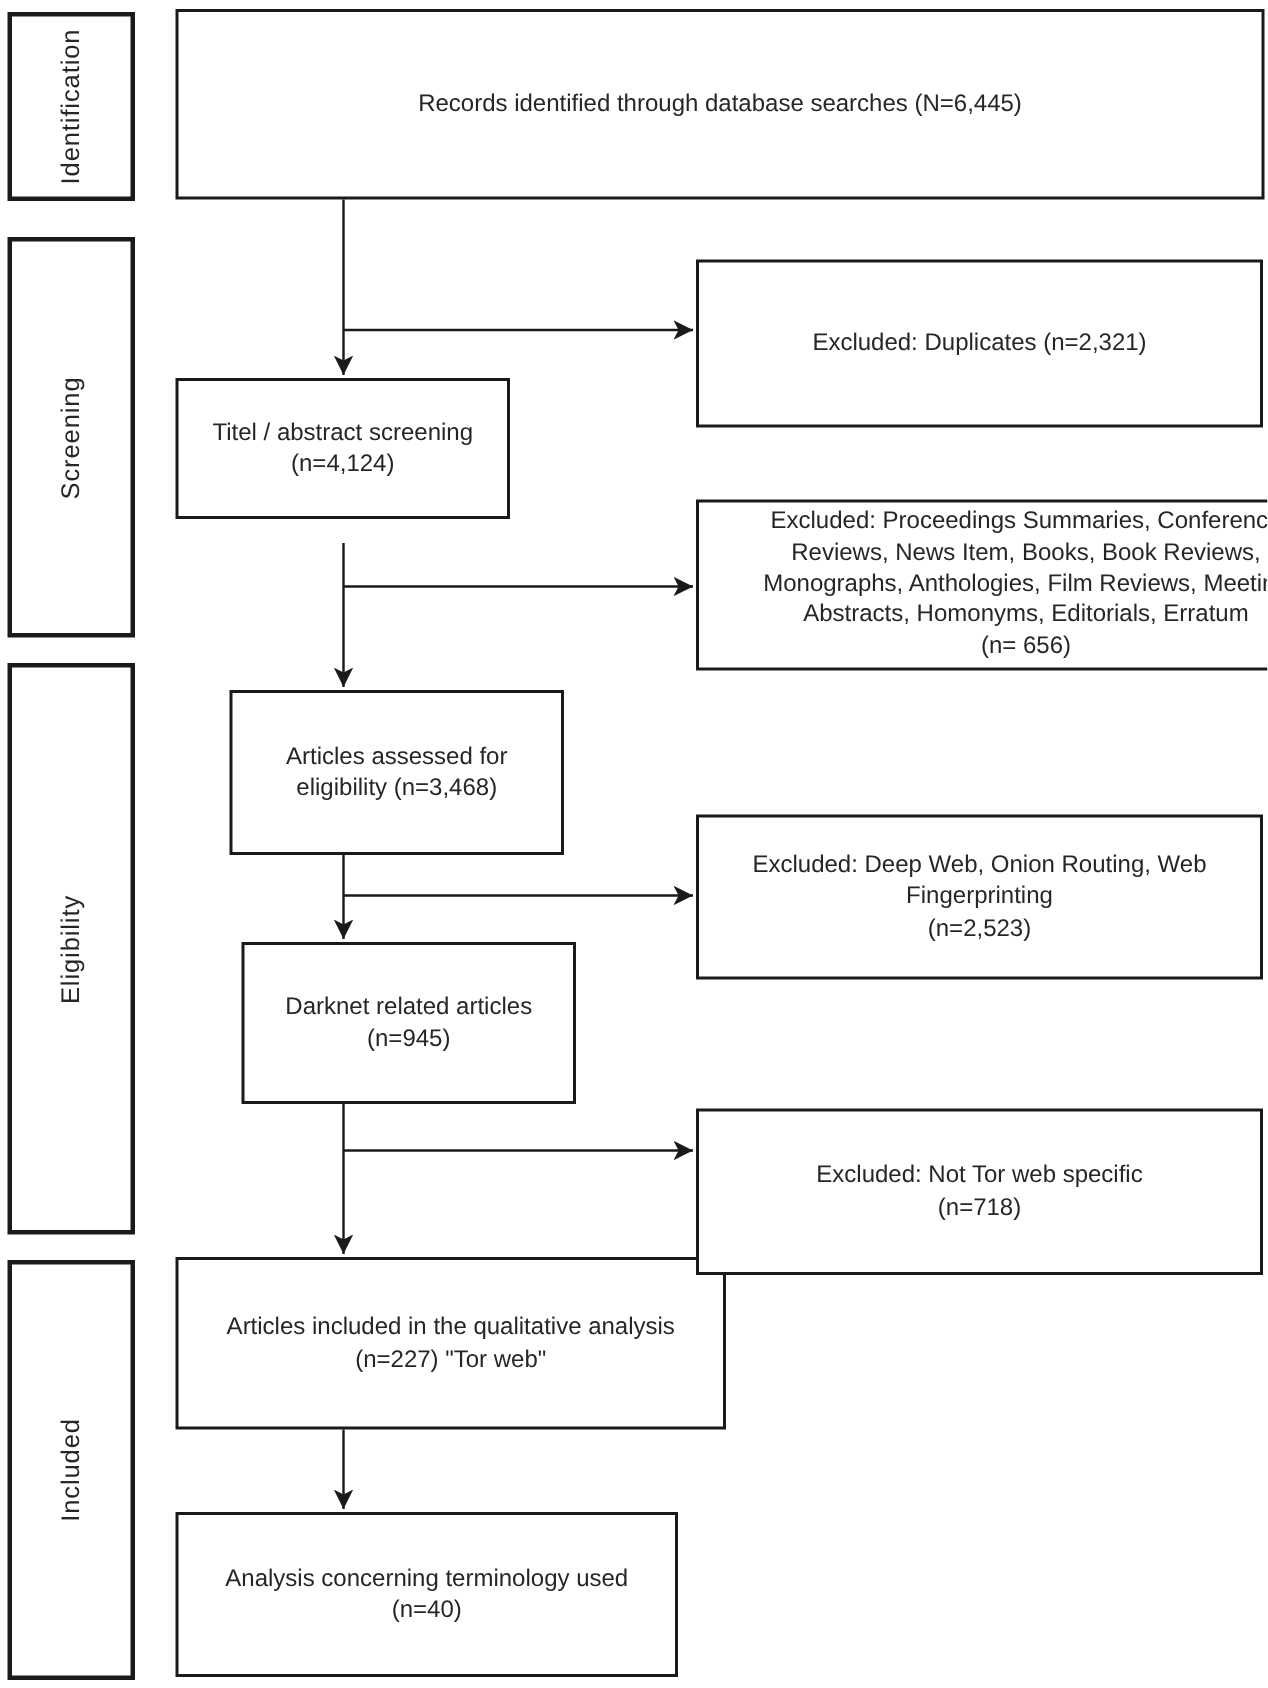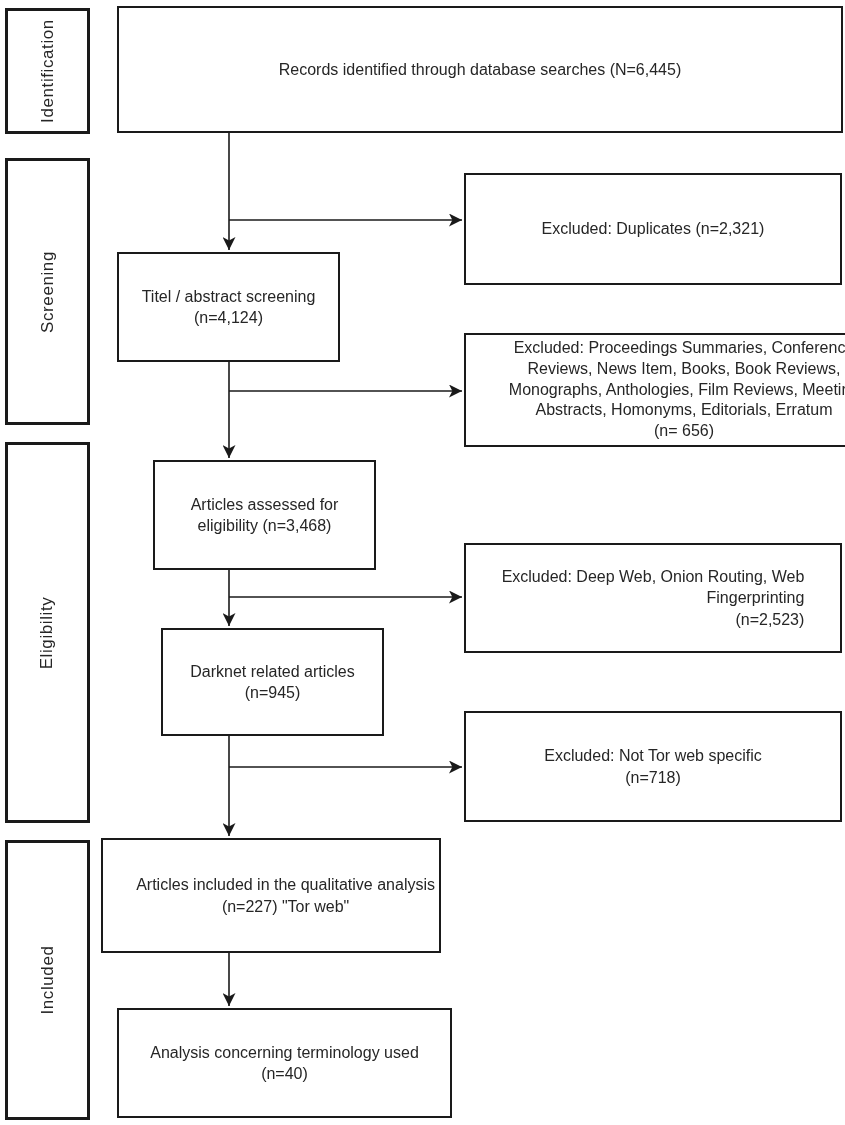--- a/index.html
+++ b/index.html
@@ -50,30 +50,30 @@
     font-size:17px;
     letter-spacing:0.6px;
     color:var(--text);
   }
   #stage-identification{top:8px;height:126px;}
   #stage-screening{top:158px;height:267px;}
   #stage-eligibility{top:442px;height:381px;}
   #stage-included{top:840px;height:280px;}
   
   #box-records{left:117px;top:6px;width:726px;height:127px;}
-  #box-title-screening{left:117px;top:252px;width:223px;height:110px;}
+  #box-title-screening{left:117px;top:252px;width:223px;height:94px;}
   #box-assessed{left:117px;top:460px;width:223px;height:110px;margin-left:36px;}
   #box-darknet{left:117px;top:628px;width:223px;height:108px;margin-left:44px;}
-  #box-qualitative{left:101px;top:838px;width:340px;height:115px;justify-content:flex-end;}
+  #box-qualitative{left:117px;top:838px;width:367px;height:115px;}
   #box-terminology{left:117px;top:1008px;width:335px;height:110px;}
   
   #box-excl-duplicates{left:464px;top:173px;width:378px;height:112px;text-align:right;}
   #box-excl-doctypes{left:464px;top:333px;width:440px;height:114px;padding:20px 6px;line-height:1.3;align-items:center;}
-  #box-excl-topics{left:464px;top:543px;width:378px;height:110px;text-align:right;}
-  #box-excl-nottor{left:464px;top:711px;width:378px;height:111px;}
+  #box-excl-topics{left:464px;top:543px;width:378px;height:110px;}
+  #box-excl-nottor{left:464px;top:739px;width:378px;height:111px;}
   
   .arrow-layer{
     position:absolute;
     left:0;top:0;
     width:845px;height:1125px;
     pointer-events:none;
   }
   .arrow-layer line{stroke:var(--ink);stroke-width:1.6px;}
 </style>
 </head>

